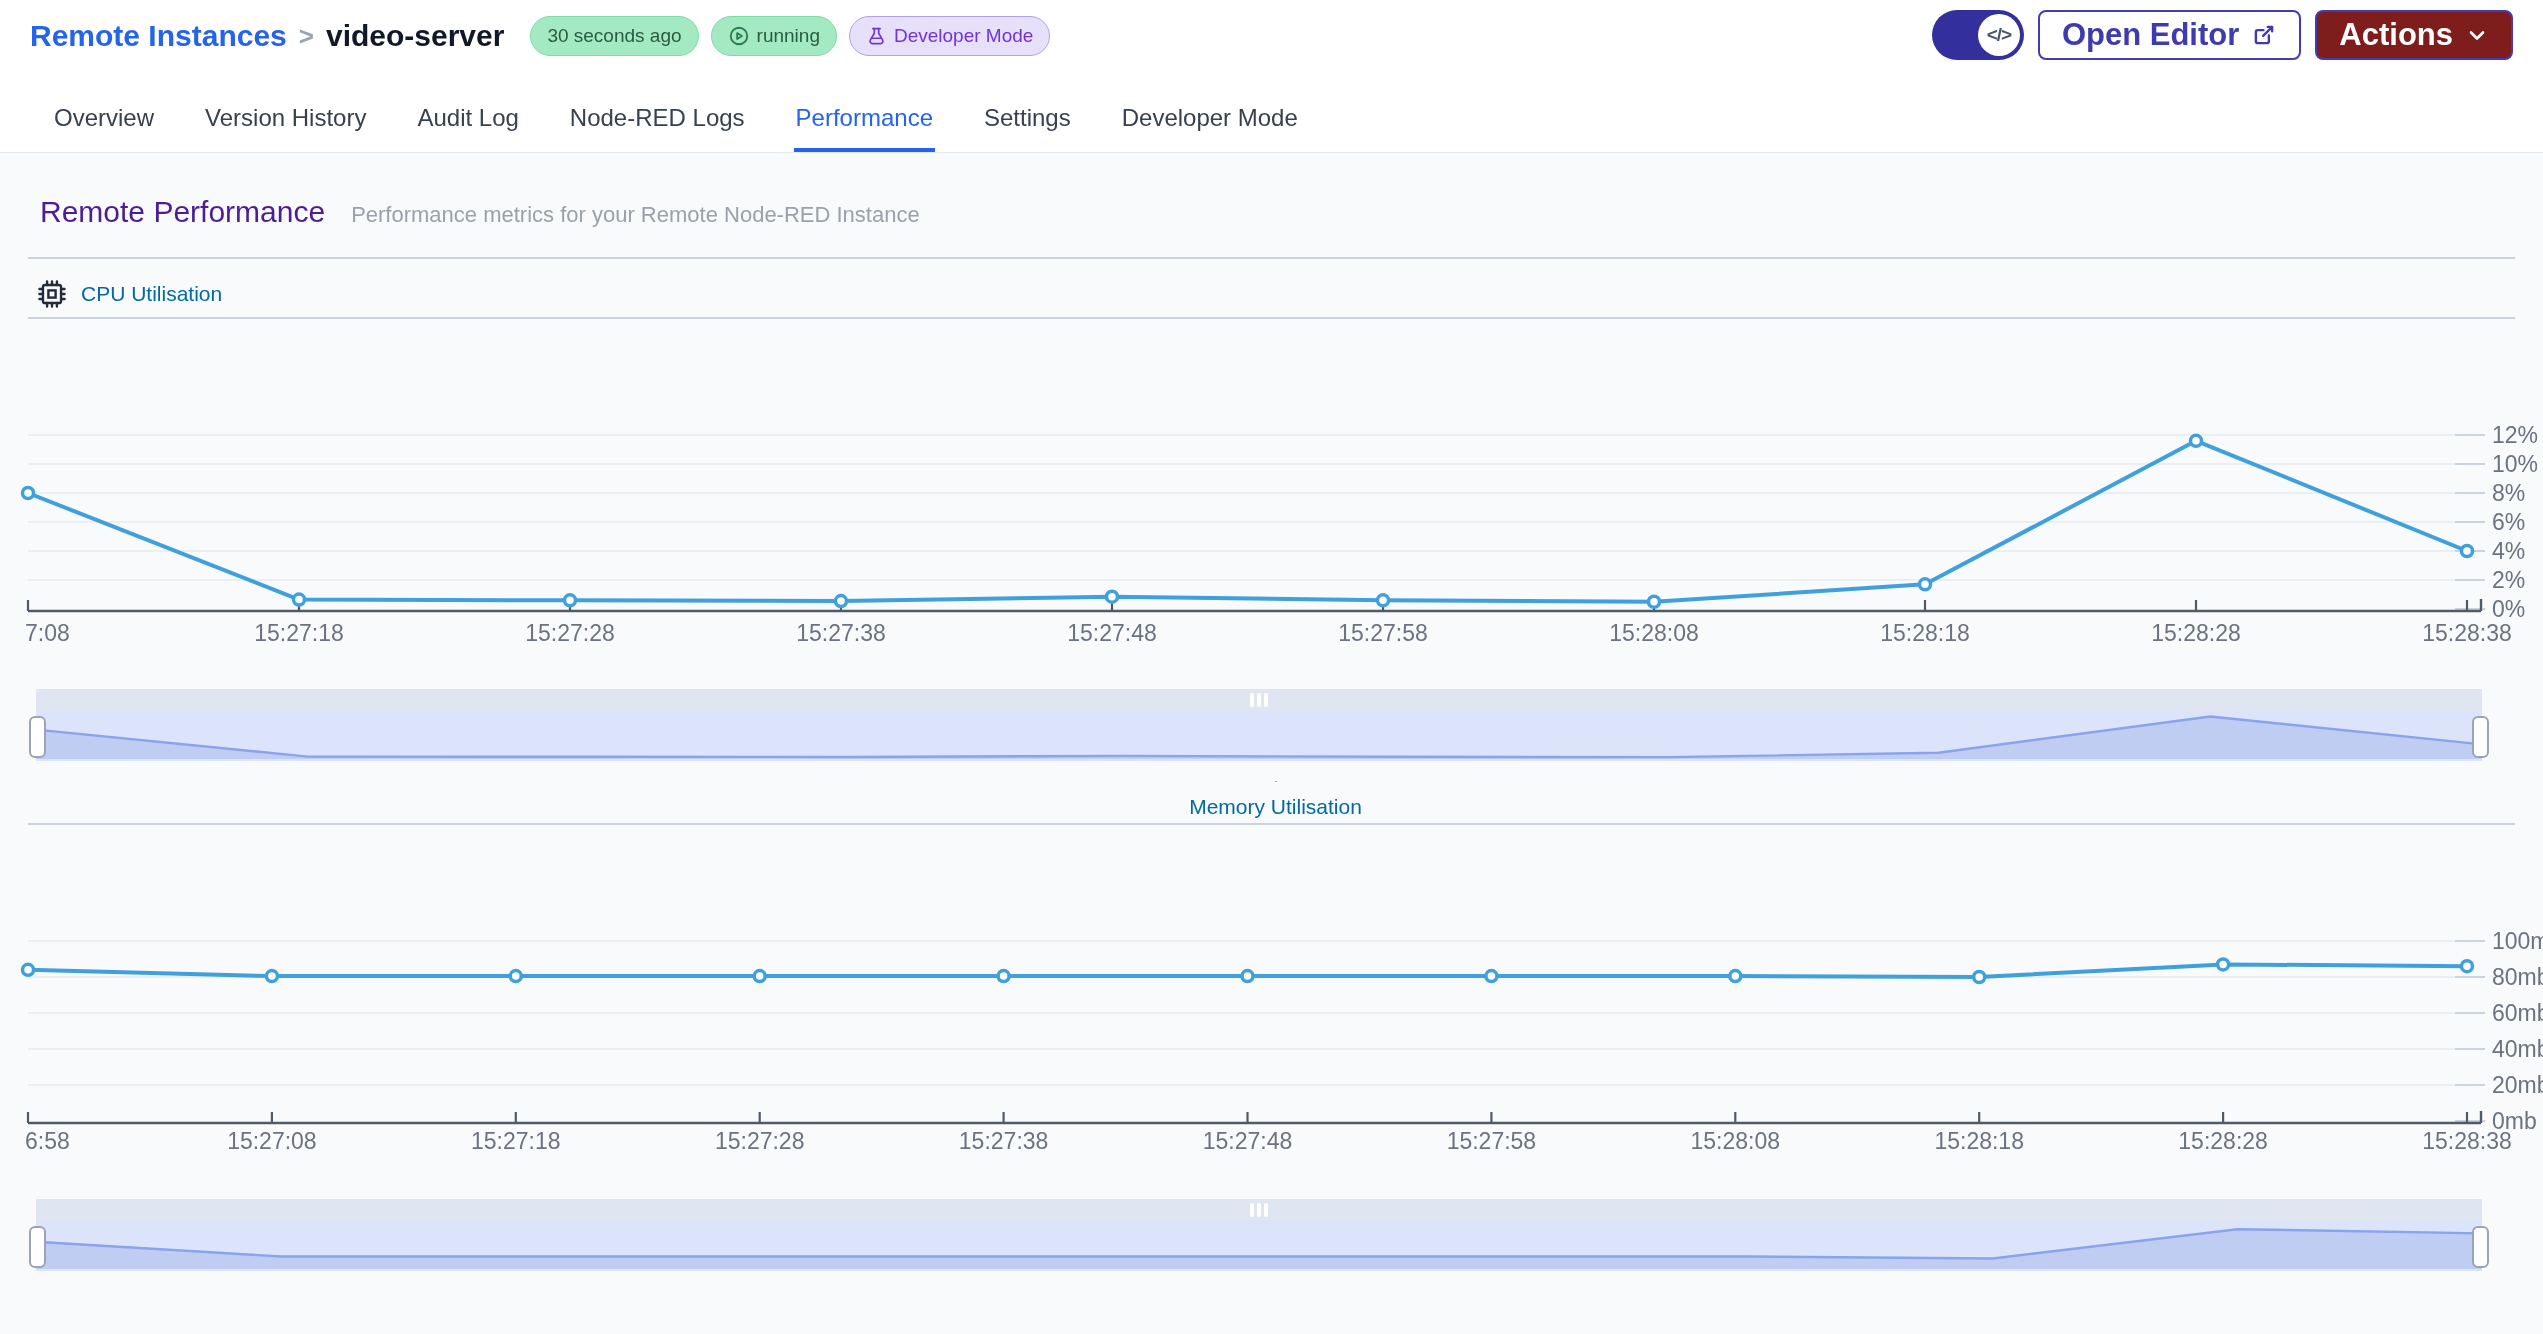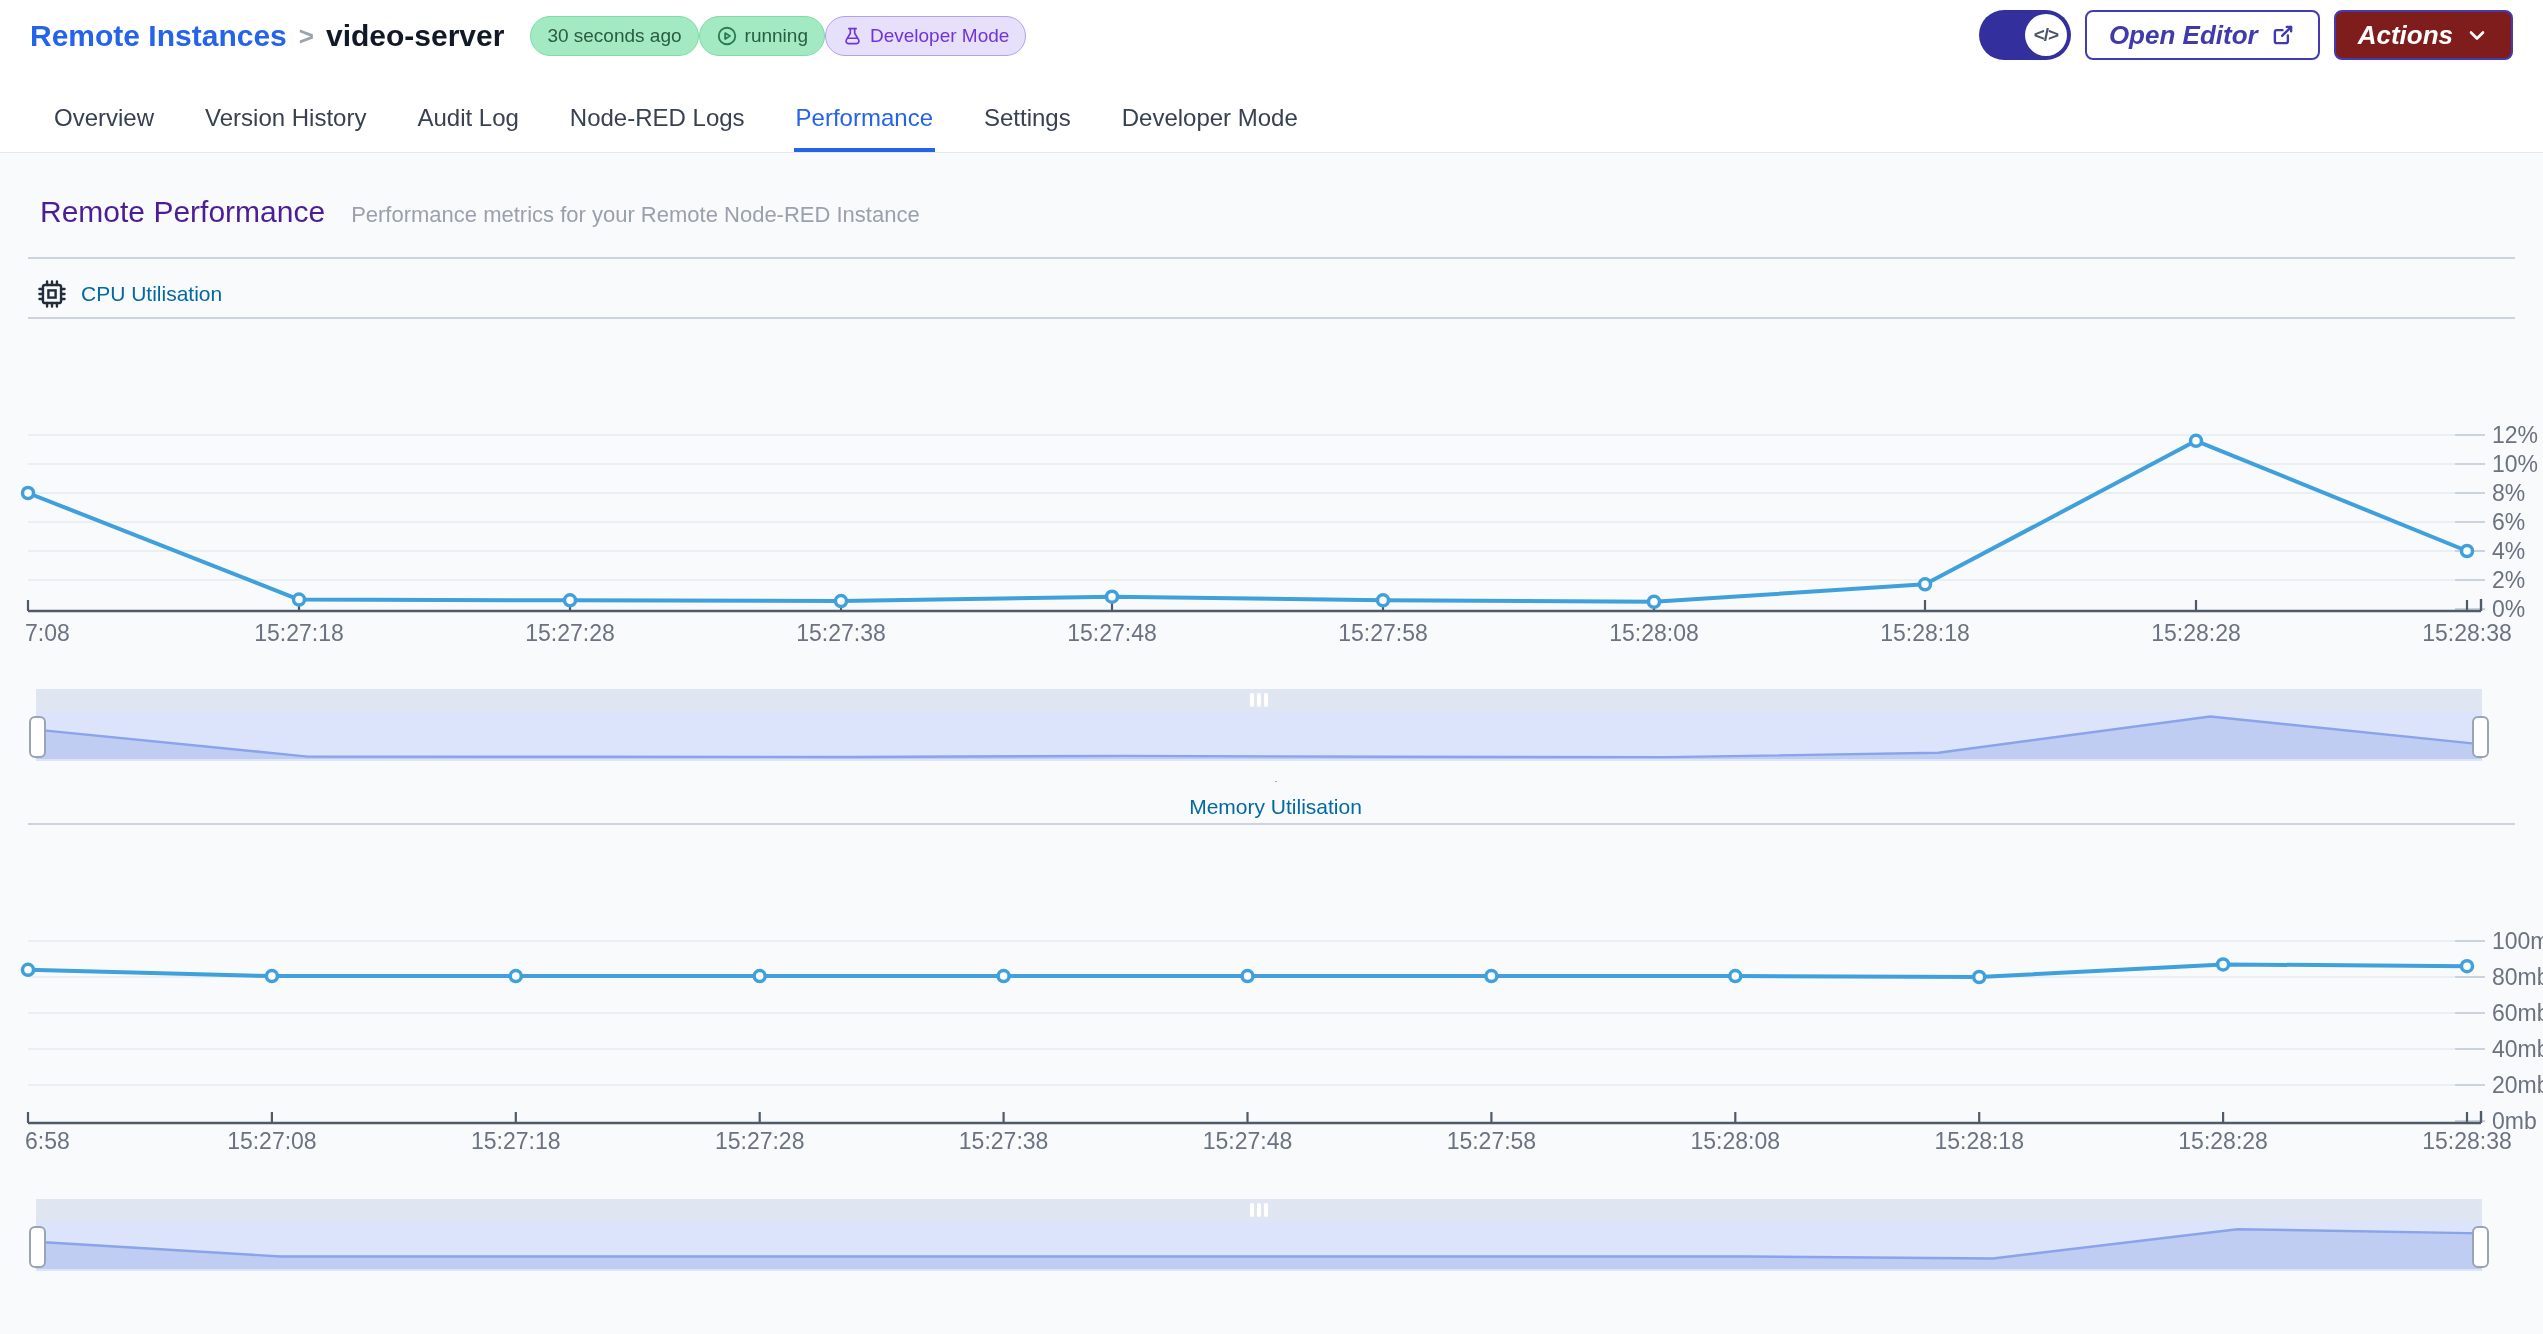--- a/index.html
+++ b/index.html
@@ -5,28 +5,28 @@
   html,body{margin:0;padding:0;overflow:hidden;}
   body{width:2543px;height:1334px;background:#f8fafc;font-family:"Liberation Sans",sans-serif;color:#1f2937;}
   .page{width:2543px;height:1149px;background:#f8fafc;}
 
   
   header{background:#ffffff;padding:13px 30px 0 30px;height:97px;box-sizing:border-box;position:relative;}
   .crumb-row{display:flex;align-items:center;height:46px;}
   .crumb-link{font-size:30px;font-weight:bold;color:#2563eb;text-decoration:none;cursor:pointer;}
   .crumb-sep{font-size:26px;color:#9aa3af;margin:0 12px;font-weight:bold;}
   .crumb-current{font-size:30px;font-weight:bold;color:#111827;}
-  .badges{display:flex;align-items:center;margin-left:26px;}
+  .badges{display:flex;align-items:center;gap:12px;margin-left:26px;}
   .badge{display:inline-flex;align-items:center;gap:7px;height:38px;padding:0 16px;border-radius:20px;font-size:19px;white-space:nowrap;}
   .badge.green{background:#a3e9c2;border:1.5px solid #7cdda8;color:#2a5c41;}
   .badge.purple{background:#e7e0fb;border:1.5px solid #b2a0f0;color:#7134d9;}
   .right-controls{position:absolute;right:30px;top:10px;display:flex;align-items:center;gap:14px;}
   .dd-toggle{width:92px;height:50px;border-radius:25px;background:#33309e;position:relative;cursor:pointer;}
   .dd-knob{position:absolute;right:4px;top:4px;width:42px;height:42px;border-radius:50%;background:#fff;display:flex;align-items:center;justify-content:center;font-size:19px;font-weight:bold;color:#4a5568;letter-spacing:-1px;}
-  .btn{display:inline-flex;align-items:center;gap:12px;height:50px;padding:0 22px;border-radius:8px;font-size:26px;font-weight:bold;cursor:pointer;font-family:"Liberation Sans",sans-serif;font-style:italic;}
+  .btn{display:inline-flex;align-items:center;gap:12px;height:50px;padding:0 22px;border-radius:8px;font-size:31px;font-weight:bold;cursor:pointer;font-family:"Liberation Sans",sans-serif;}
   .btn.outline{background:#fff;border:2px solid #413cb4;color:#3f3bad;}
   .btn.solid{background:#7f1d1d;border:2px solid #413cb4;color:#fff;justify-content:flex-end;}
   .app-row{margin-top:5px;font-size:22px;color:#6b7280;}
   .app-row a{color:#2563eb;text-decoration:none;margin-left:8px;cursor:pointer;}
 
   
   nav.tabs{background:#fff;display:flex;align-items:flex-end;column-gap:47px;padding:0 0 0 52px;height:56px;border-bottom:1px solid #e2e8f0;box-sizing:border-box;}
   .tab{font-size:24px;color:#374151;padding:0 2px 16px 2px;cursor:pointer;border-bottom:4px solid transparent;}
   .tab.active{color:#2563eb;border-bottom-color:#2563eb;}
 

